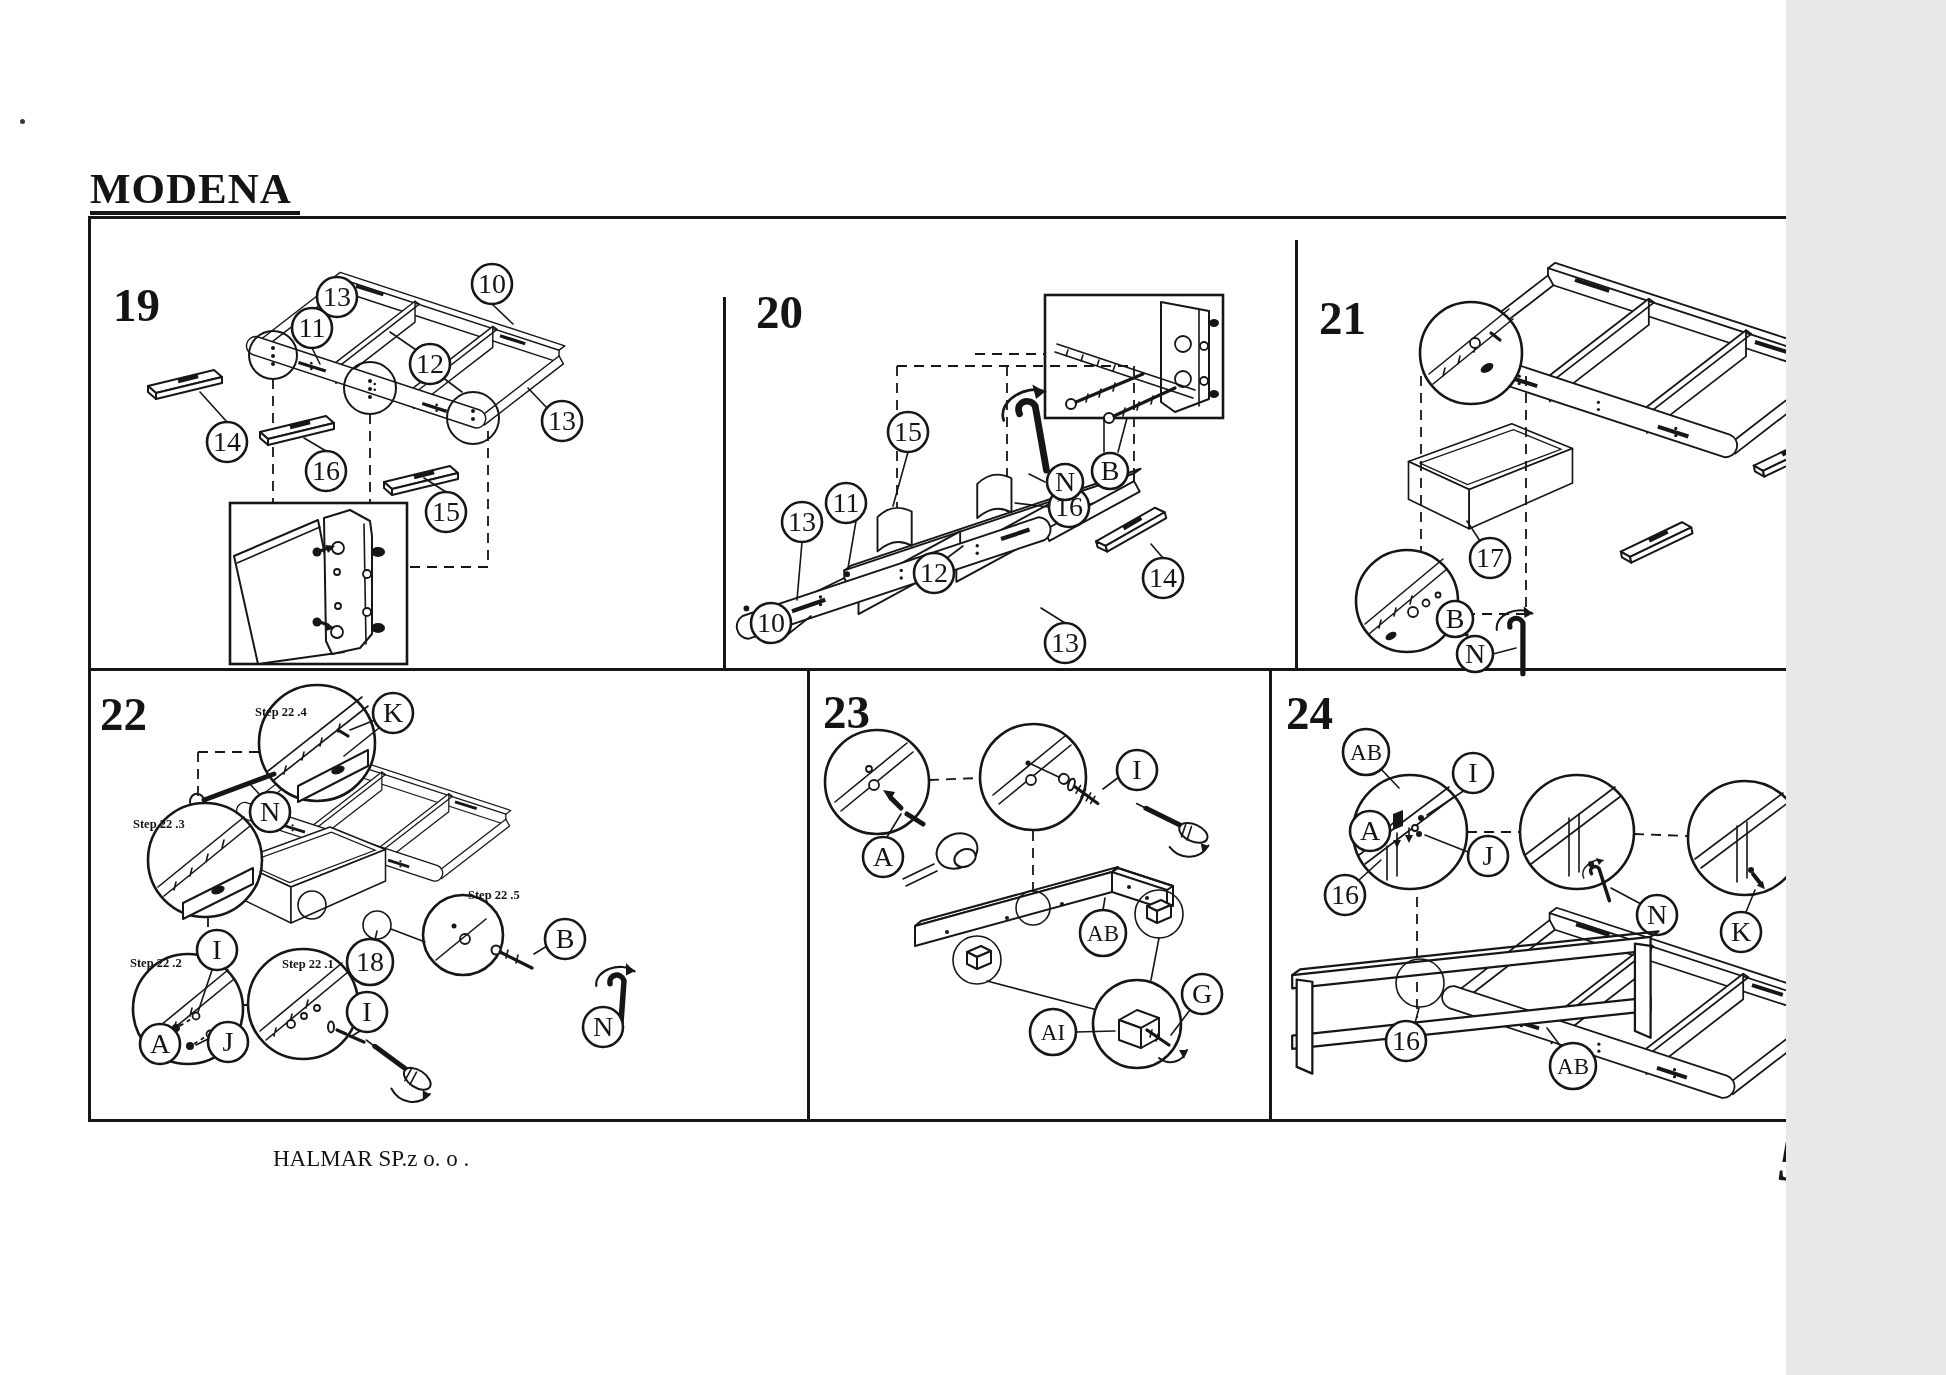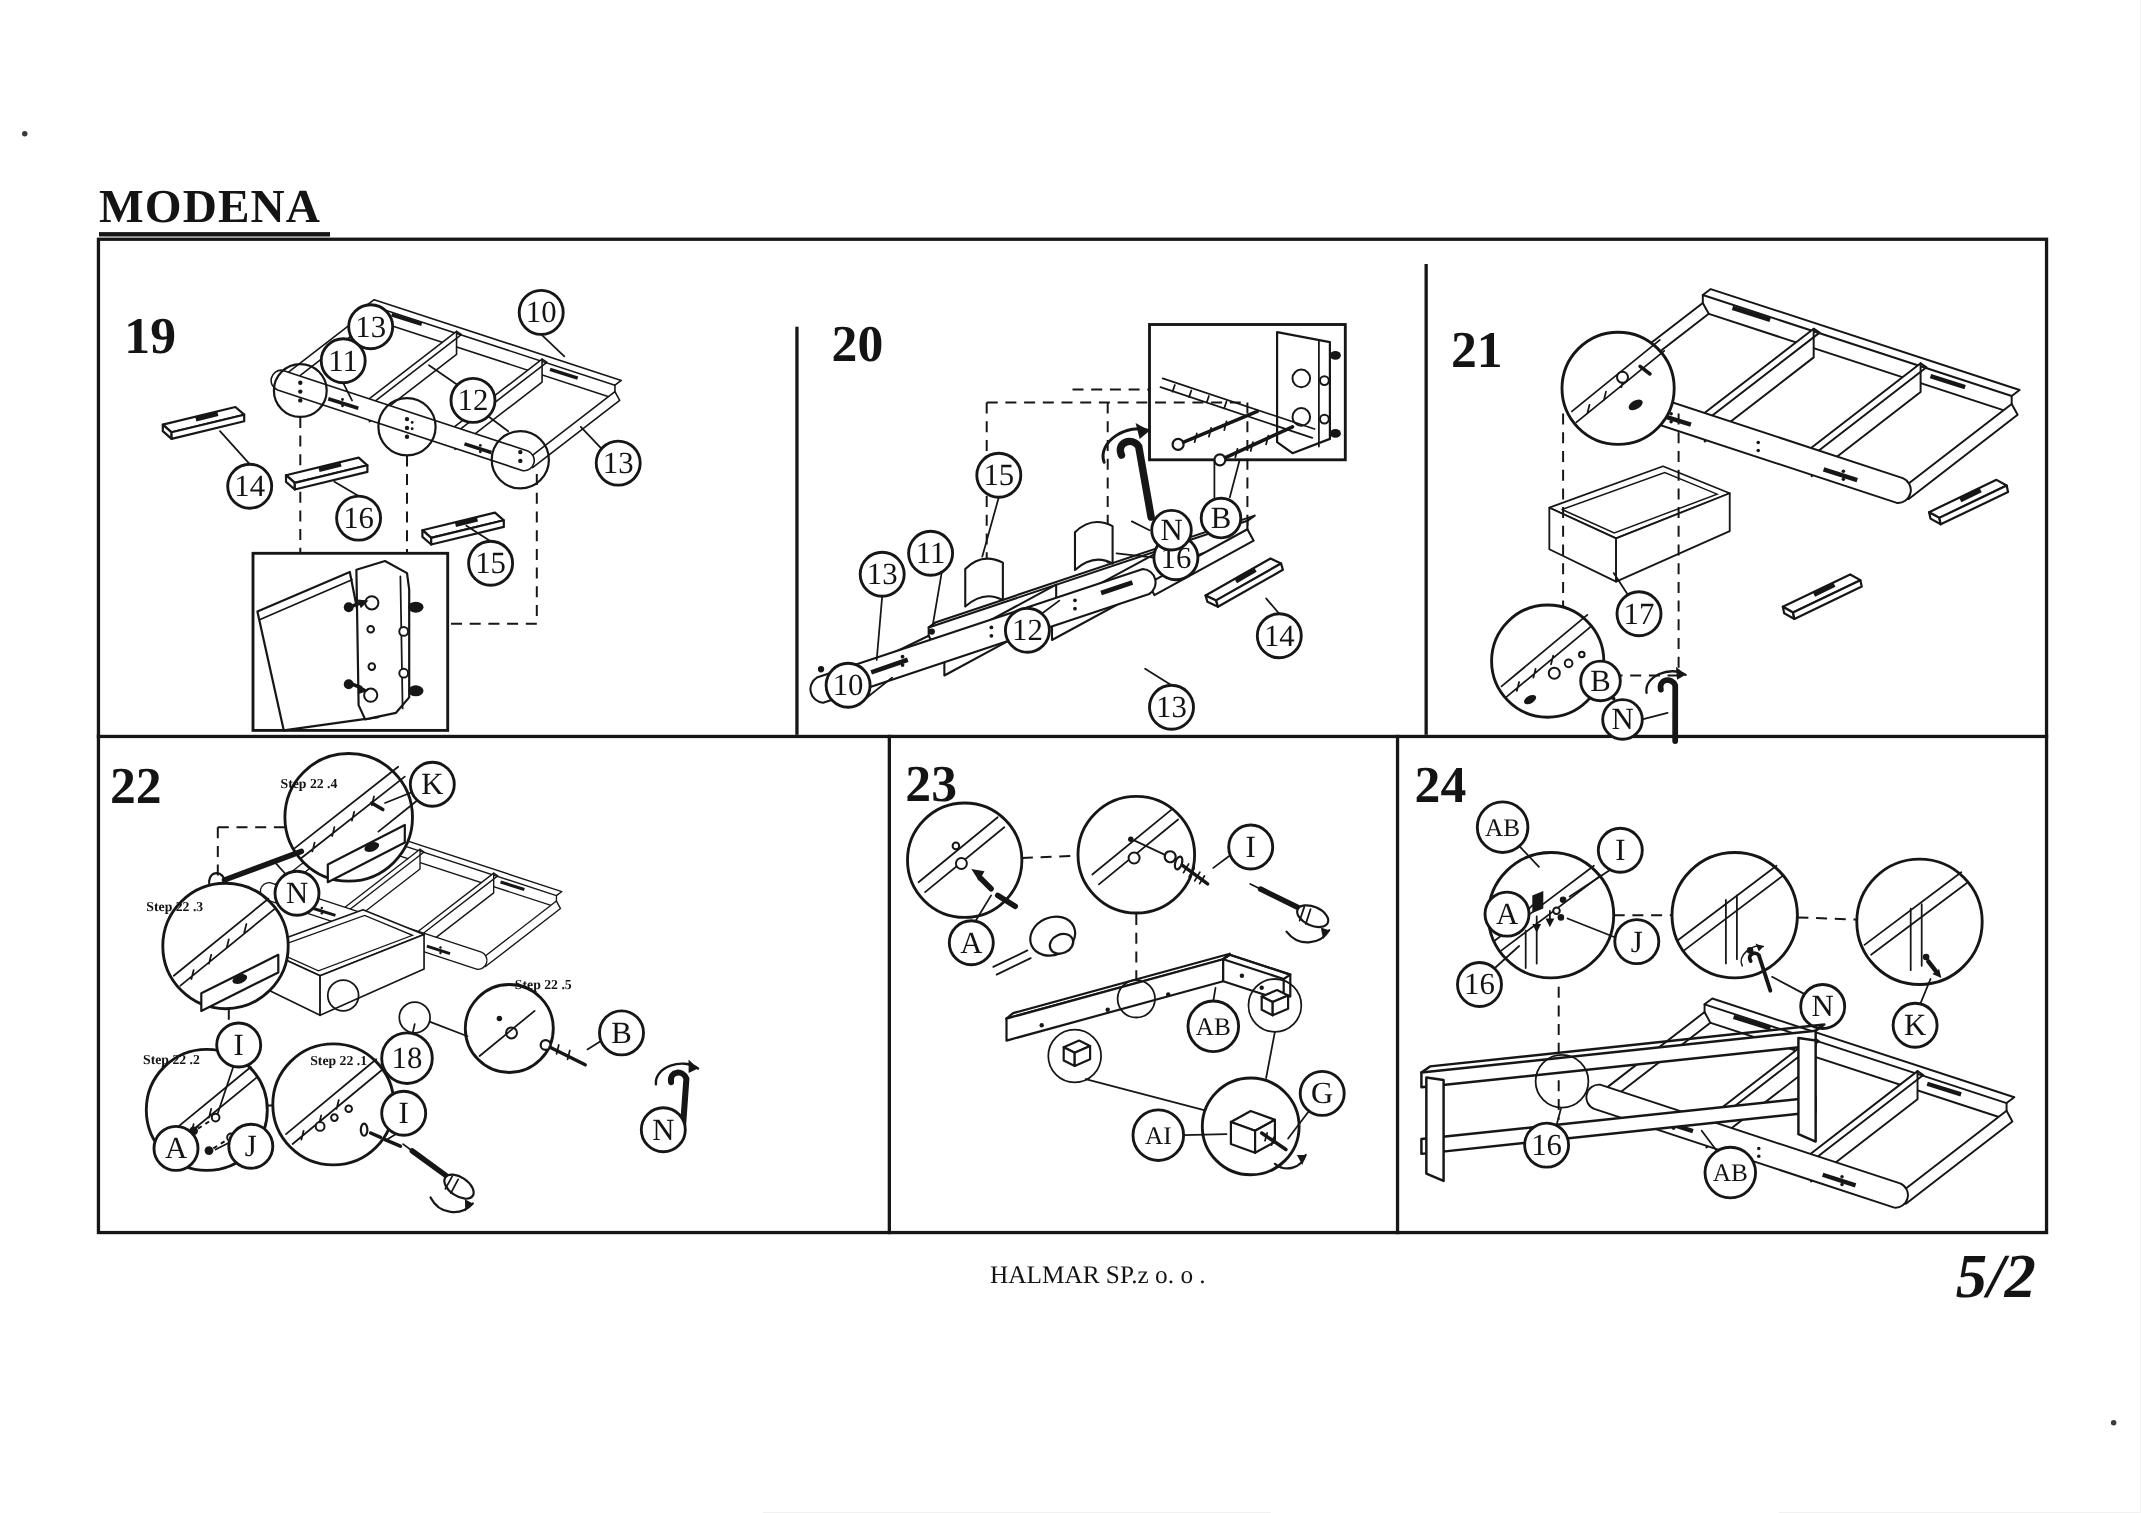--- a/index.html
+++ b/index.html
@@ -1,21 +1,21 @@
 <!DOCTYPE html>
 <html><head>
 <meta charset="utf-8">
 <style>
   html,body{margin:0;padding:0;background:#e8e8e8}
-  .sheet{position:relative;width:1946px;height:1375px;background:#ffffff;font-family:"Liberation Serif",serif;color:#141414;overflow:hidden}
+  .sheet{position:relative;width:1786px;height:1375px;background:#ffffff;font-family:"Liberation Serif",serif;color:#141414;overflow:hidden}
   .title{position:absolute;left:90px;top:166px;font-size:43px;font-weight:bold;letter-spacing:1px;line-height:1.05;border-bottom:4px solid #161616;padding-right:8px}
   .box{position:absolute;left:88px;top:216px;width:1774px;height:906px;border:3px solid #161616;box-sizing:border-box}
   .divider{position:absolute;background:#161616}
   .pagenum{position:absolute;left:1778px;top:1128px;font-size:57px;font-weight:bold;font-style:italic}
-  .footer{position:absolute;left:273px;top:1144px;width:1450px;text-align:center;font-size:23px;line-height:29px}
+  .footer{position:absolute;left:273px;top:1144px;width:1450px;font-size:23px;line-height:29px}
   .speck{position:absolute;width:5px;height:5px;background:#3a3a3a;border-radius:50%}
   svg.panel{position:absolute;overflow:visible}
   .ln{fill:none;stroke:#161616;stroke-width:2;stroke-linecap:round;stroke-linejoin:round}
   .lnthin{fill:none;stroke:#161616;stroke-width:1.6;stroke-linecap:round}
   .fw{fill:#fff;stroke:#161616;stroke-width:2;stroke-linejoin:round}
   .blk{fill:#161616;stroke:none}
   .dash{fill:none;stroke:#161616;stroke-width:1.8;stroke-dasharray:10 7}
   .dash2{fill:none;stroke:#161616;stroke-width:1.8;stroke-dasharray:4 4}
   .tool{fill:none;stroke:#161616;stroke-width:5;stroke-linecap:round}
   .tool2{fill:none;stroke:#161616;stroke-width:3.2;stroke-linecap:round}

